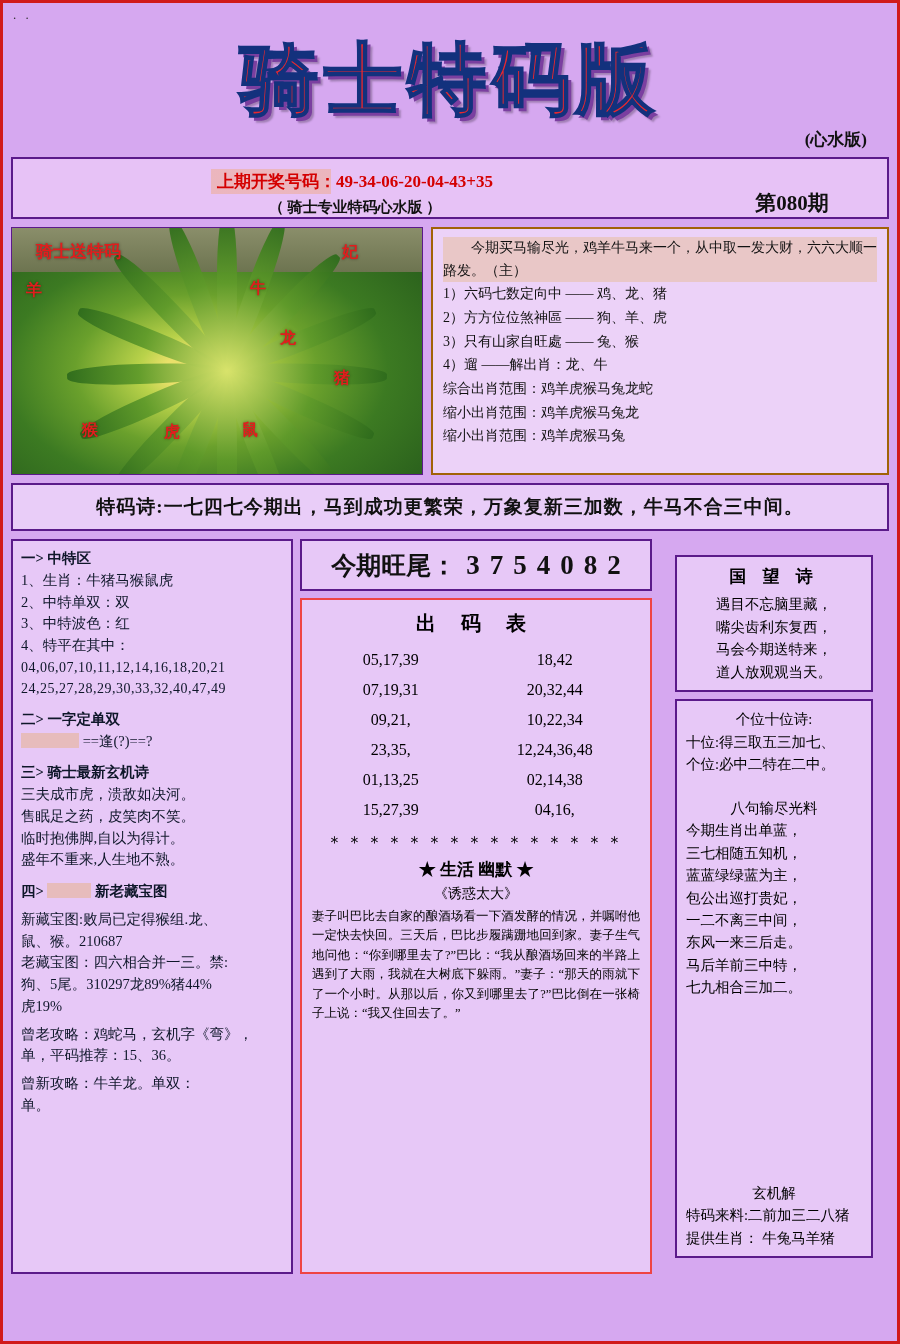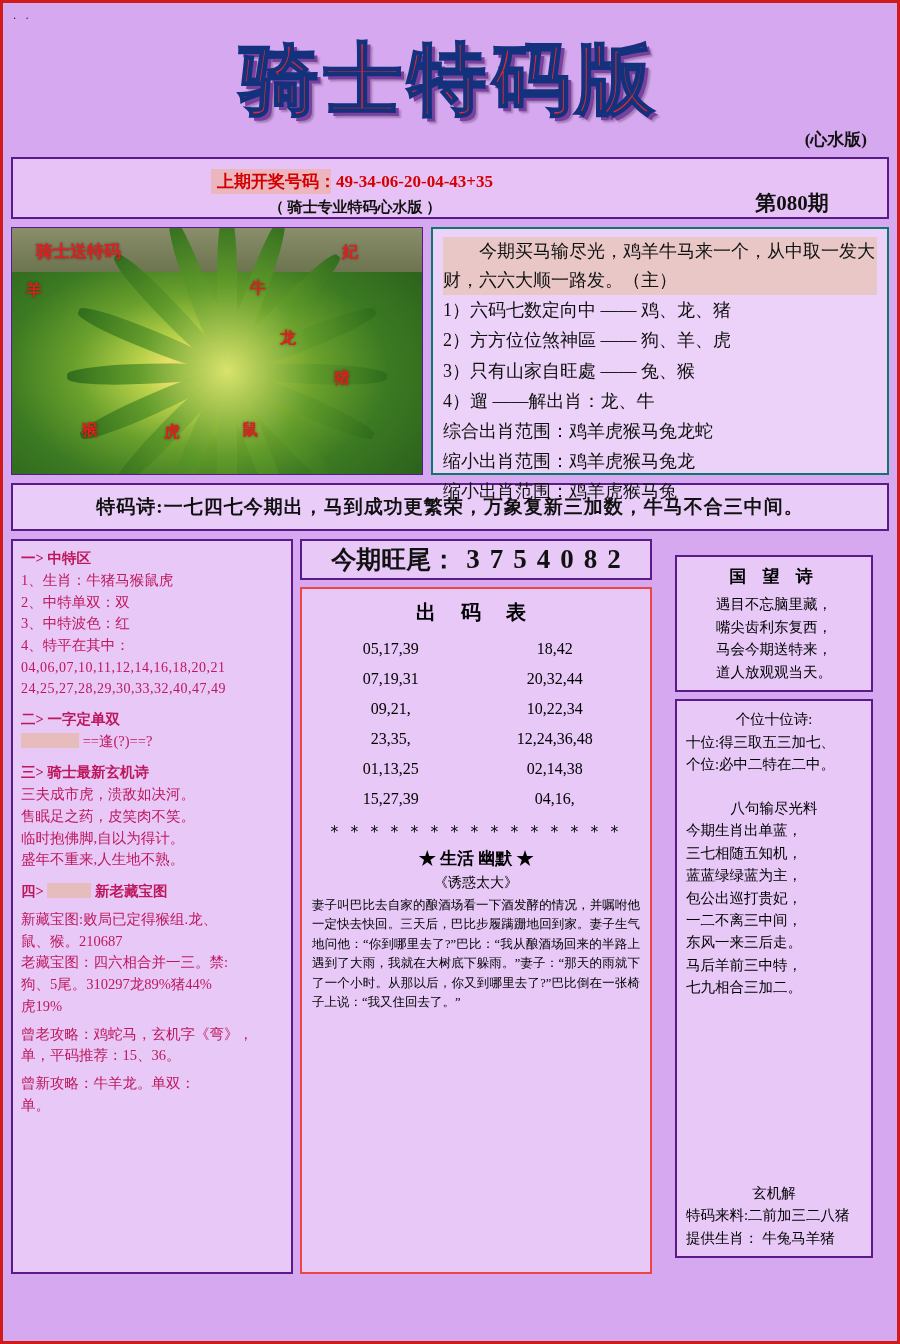--- a/index.html
+++ b/index.html
@@ -116,24 +116,24 @@
   .ovl.o3 { left: 238px; top: 50px; }
   .ovl.o4 { left: 330px; top: 14px; }
   .ovl.o5 { left: 268px; top: 100px; }
   .ovl.o6 { left: 322px; top: 140px; }
   .ovl.o7 { left: 70px; top: 192px; }
   .ovl.o8 { left: 152px; top: 194px; }
   .ovl.o9 { left: 230px; top: 192px; }
 
   .tips {
     flex: 1;
-    border: 2px solid #0f766e;
+    border: 2px solid #a16207;
     background: #ecd2f8;
     padding: 8px 10px;
-    font-size: 18px;
+    font-size: 14px;
     line-height: 1.62;
     color: #111;
   }
   .tips .hl { background: #e9c7c7; }
   .tips p { margin: 0 0 1px 0; }
   .tips .indent { text-indent: 2em; }
 
   
   .poem-bar {
     margin-top: 8px;
@@ -151,38 +151,38 @@
     display: flex;
     gap: 7px;
     height: 735px;
   }
   .col {
     border: 2px solid #5b1a8a;
     background: #e7c8f7;
     padding: 7px 8px;
     font-size: 14.5px;
     line-height: 1.5;
-    color: #be185d;
+    color: #0f172a;
     overflow: hidden;
   }
   .col-left  { width: 282px; }
   .col-mid   { width: 352px; padding: 0; border: none; background: none; display: flex; flex-direction: column; gap: 7px;}
   .col-right { flex: 1; padding: 16px; border: none; background: none; display: flex; flex-direction: column; gap: 7px;}
 
   .lbl { font-weight: bold; }
   .nums { letter-spacing: .5px; font-size: 14px; }
   .blank-red { display:inline-block; width: 58px; height: 15px; background: #e7bcbc; vertical-align: -2px;}
   .blank-red.sm { width: 44px; }
   .sec-gap { height: 10px; }
 
   
   .hot-tail {
     border: 2px solid #5b1a8a;
     background: #e7c8f7;
-    height: 41px;
+    height: 52px;
     display: flex; align-items: center; justify-content: center;
     gap: 10px;
     font-size: 25px; font-weight: bold; color: #111;
   }
   .hot-tail .nm { font-size: 27px; }
   .table-box {
     border: 2px solid #ef4444;
     background: #e7c8f7;
     flex: 1;
     padding: 8px 10px;

